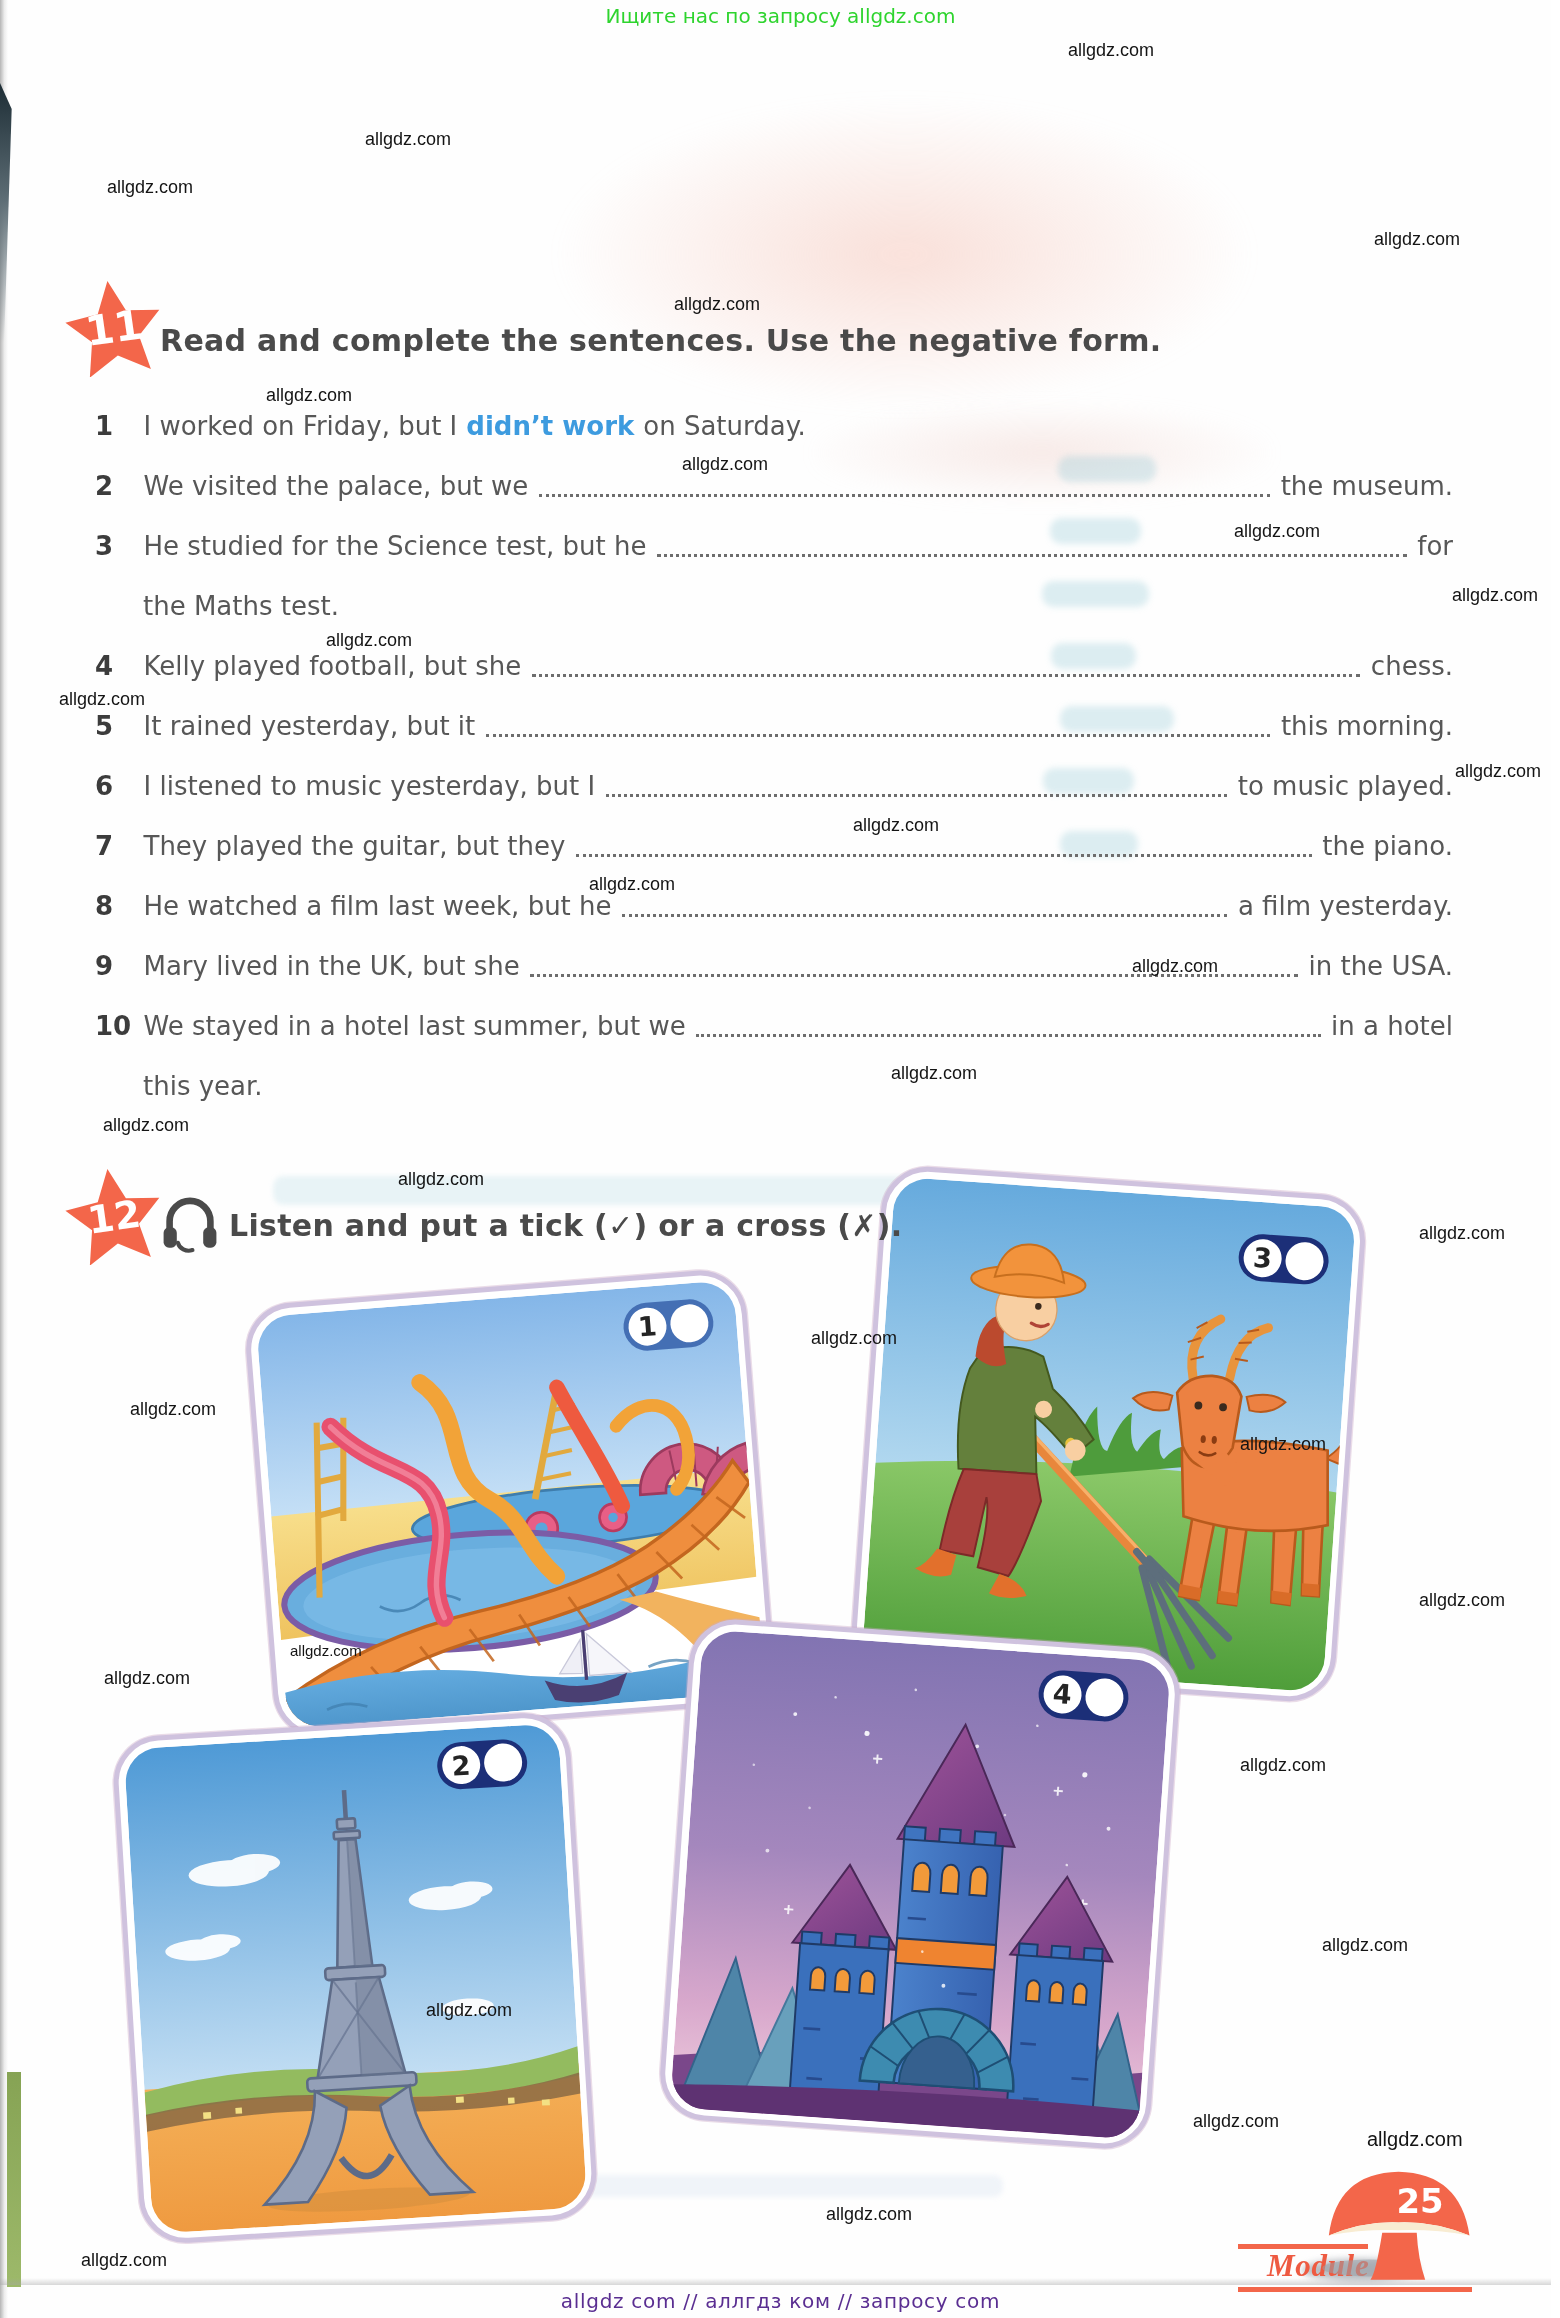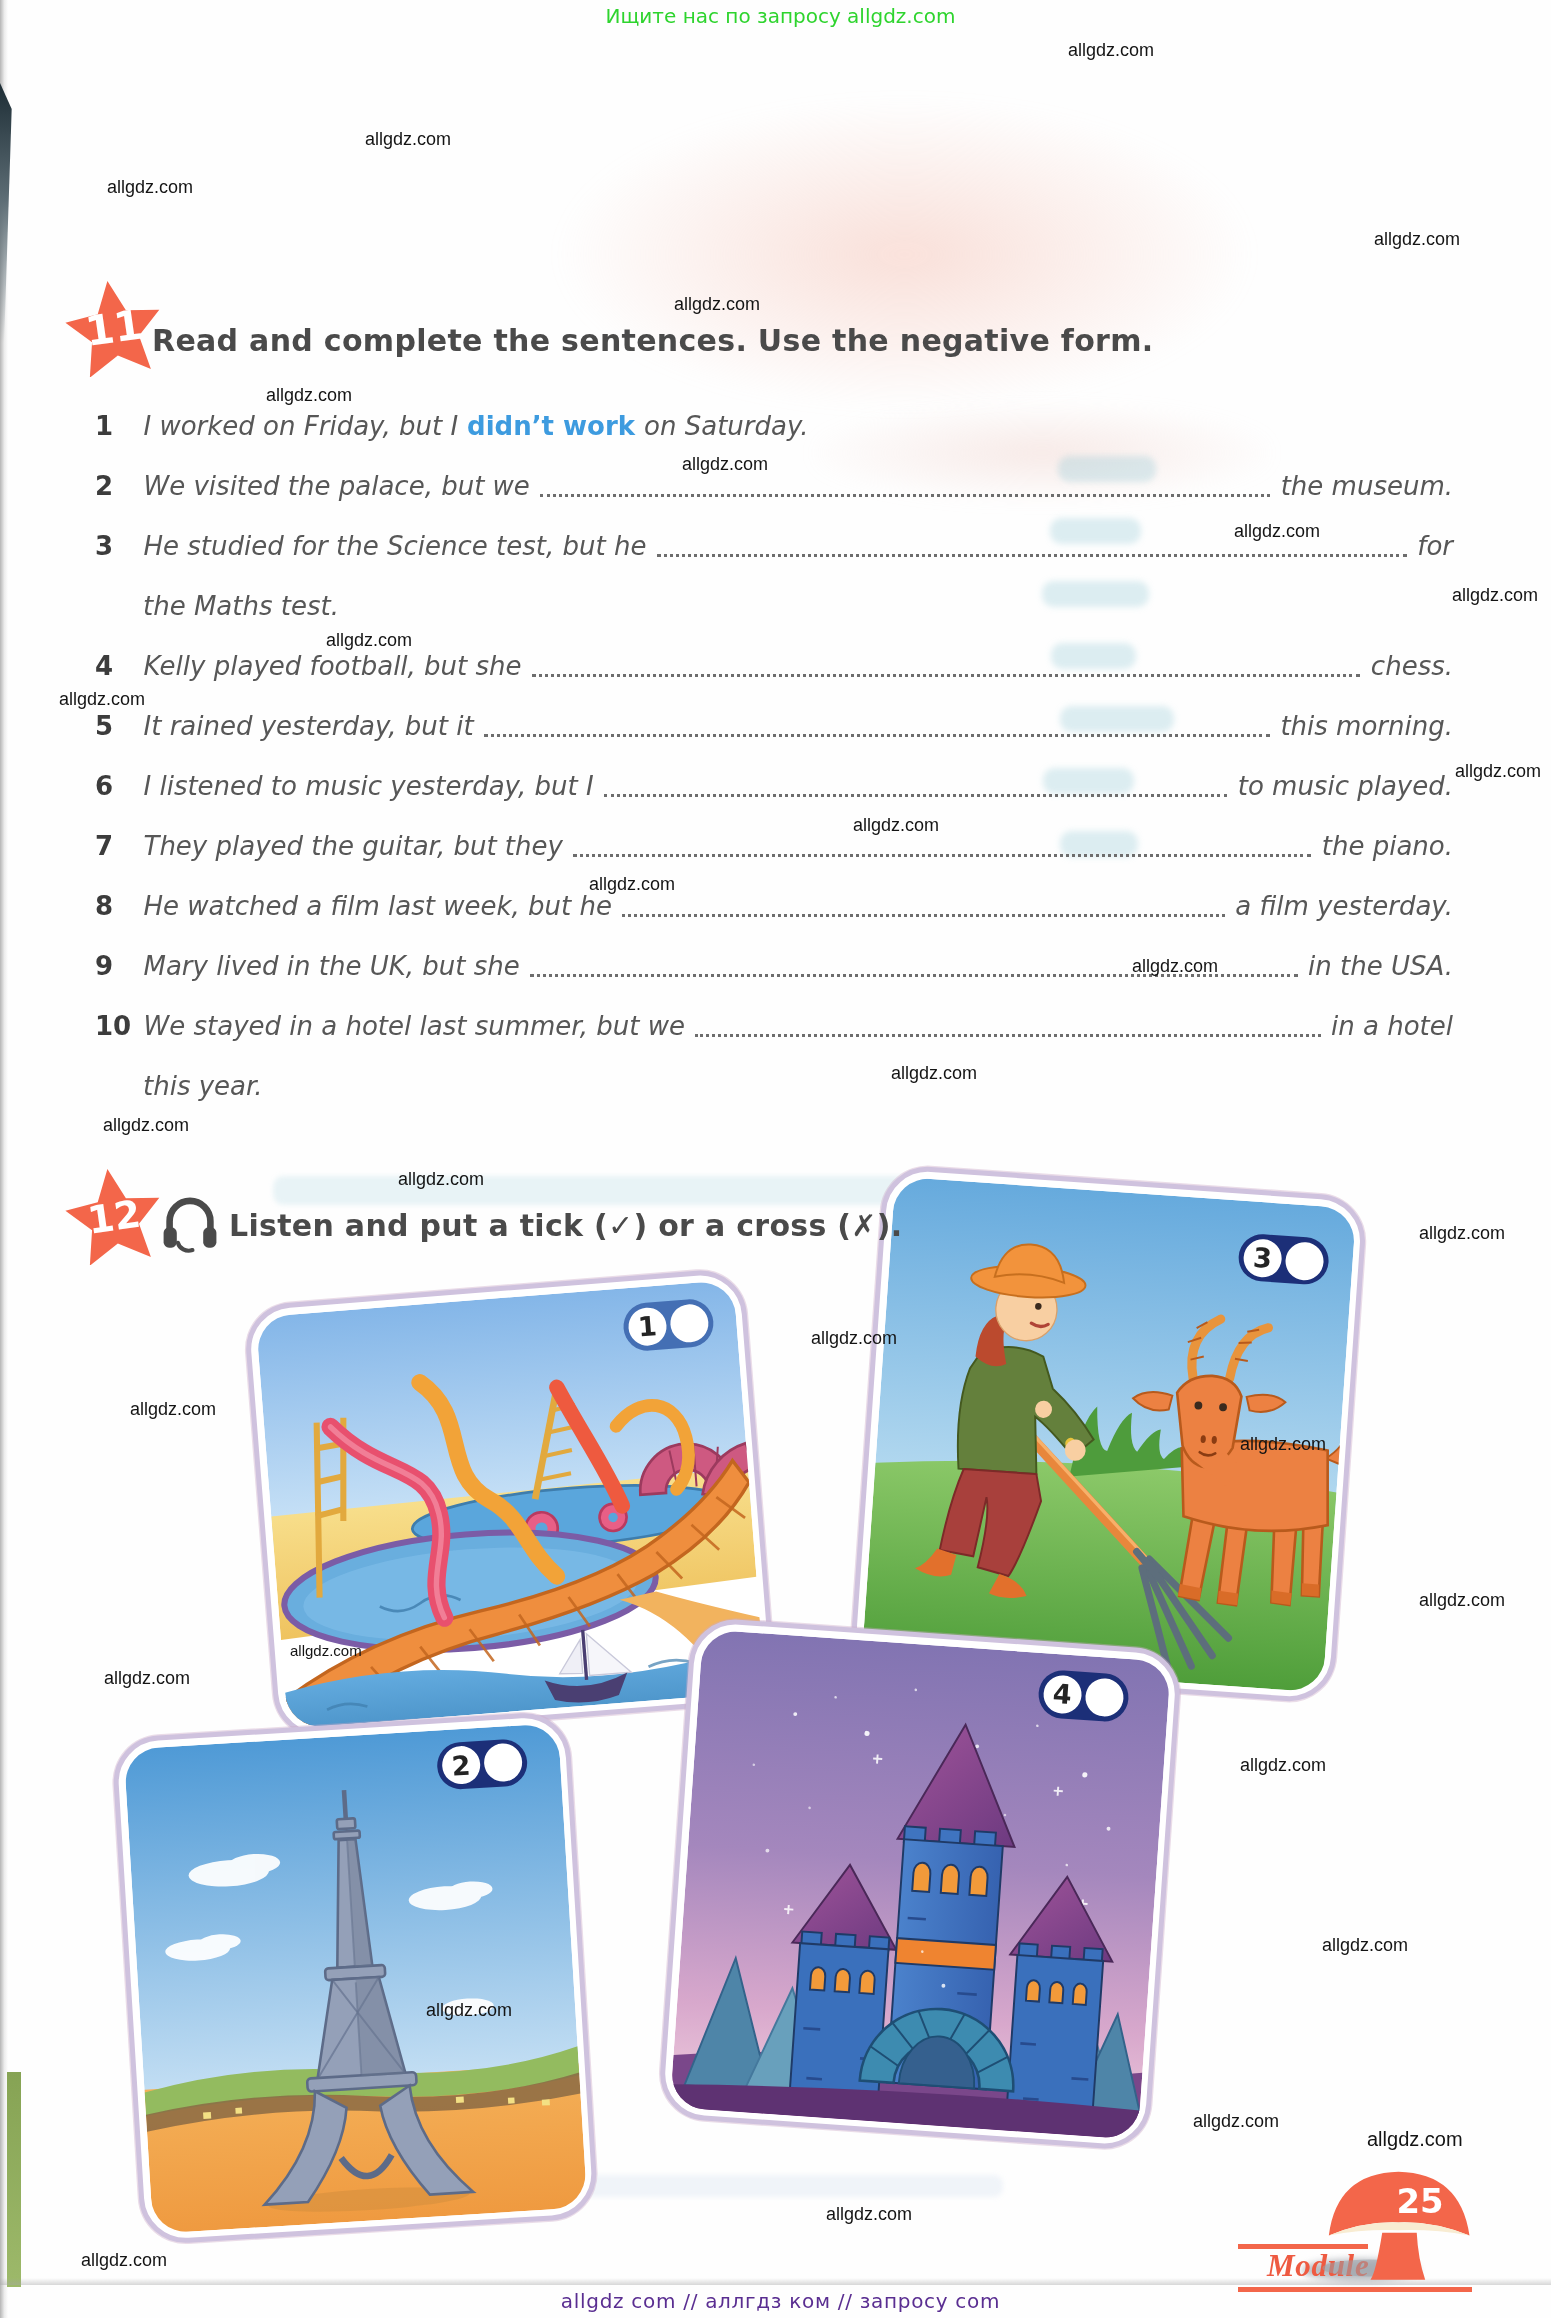--- a/index.html
+++ b/index.html
@@ -36,21 +36,21 @@
   .wm-bottom{left:0;top:2289px;width:1561px;text-align:center;color:#5a2e91;font-size:20px;z-index:60;letter-spacing:0.7px;}
 
   
   .star{width:98px;height:98px;z-index:20;}
   .ex-title{font-size:30px;font-weight:bold;color:#4a4a4a;letter-spacing:0.3px;white-space:nowrap;z-index:20;}
 
   
   .s-list{left:95px;top:396px;width:1358px;z-index:10;}
   .s-line{display:flex;align-items:center;height:60px;font-size:26px;color:#575757;}
   .s-num{width:42px;flex:0 0 42px;font-weight:bold;color:#3c3c3c;margin-right:6.5px;}
-  .s-text{white-space:nowrap;font-style:italic;}
+  .s-text{white-space:nowrap;}
   .s-highlight{color:#3d9bdf;font-weight:bold;white-space:nowrap;margin:0 9px;}
   .s-blank{flex:1 1 auto;border-bottom:3.3px dotted #6d6d6d;height:0;align-self:center;margin:0 10.4px;transform:translateY(9px);}
   .s-cont{padding-left:48px;}
 
   
   .card{position:absolute;background:#ffffff;border:5.9px solid #cfc2de;border-radius:47px;padding:6.5px;
         box-shadow:0 0 0 1.3px rgba(205,170,200,.4);z-index:15;}
   .card svg{display:block;border-radius:35px;}
   .badge{position:absolute;background:#1c2f78;border-radius:29px;padding:4.6px;display:flex;gap:4.6px;align-items:center;z-index:25;}
   .badge-blue{background:#446fb4;}
@@ -93,21 +93,21 @@
   <div class="abs ghost ghost-bar-bottom"></div>
 
   <div class="abs wm-top">Ищите нас по запросу allgdz.com</div>
 
   <svg class="abs star" style="left:65px;top:279px;" viewBox="0 0 120 124">
     <g transform="rotate(-8 60 62)">
       <polygon points="60,2 78,42 120,47 90,76 99,120 60,97 21,120 30,76 0,47 42,42" fill="#f3664a"></polygon>
       <text x="60" y="80" text-anchor="middle" font-size="52" font-weight="bold" fill="#ffffff">11</text>
     </g>
   </svg>
-  <div class="abs ex-title" style="left:152px;top:323px;">Read and complete the sentences. Use the negative form.</div>
+  <div class="abs ex-title" style="left:160px;top:323px;">Read and complete the sentences. Use the negative form.</div>
 
   <div class="abs s-list">
     <div class="s-line">
       <span class="s-num">1</span>
       <span class="s-text">I worked on Friday, but I</span>
       <span class="s-highlight">didn’t work</span>
       <span class="s-text">on Saturday.</span>
     </div>
     <div class="s-line">
       <span class="s-num">2</span>

